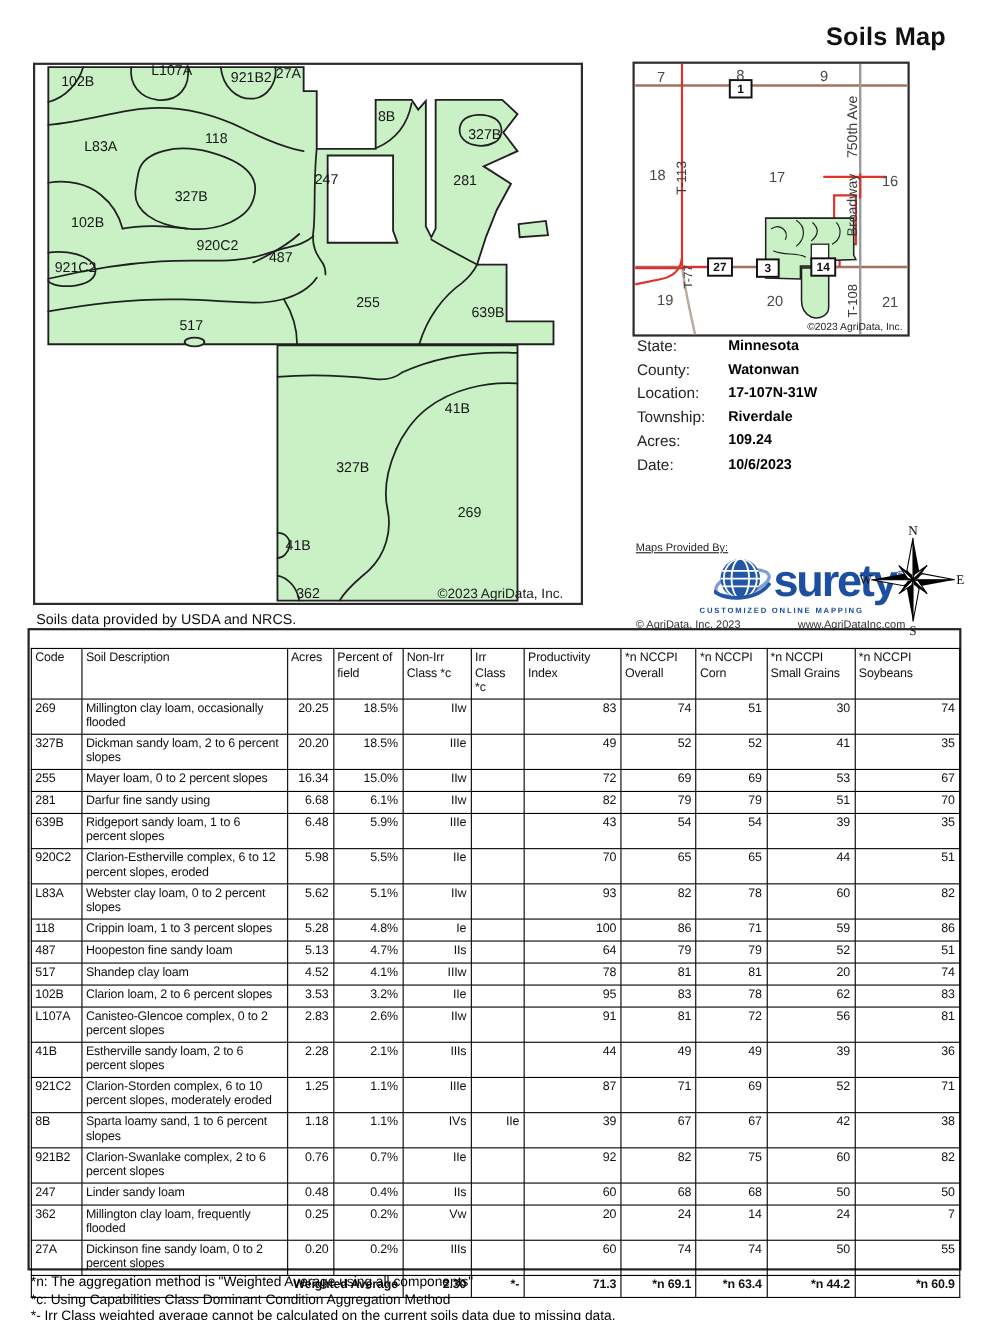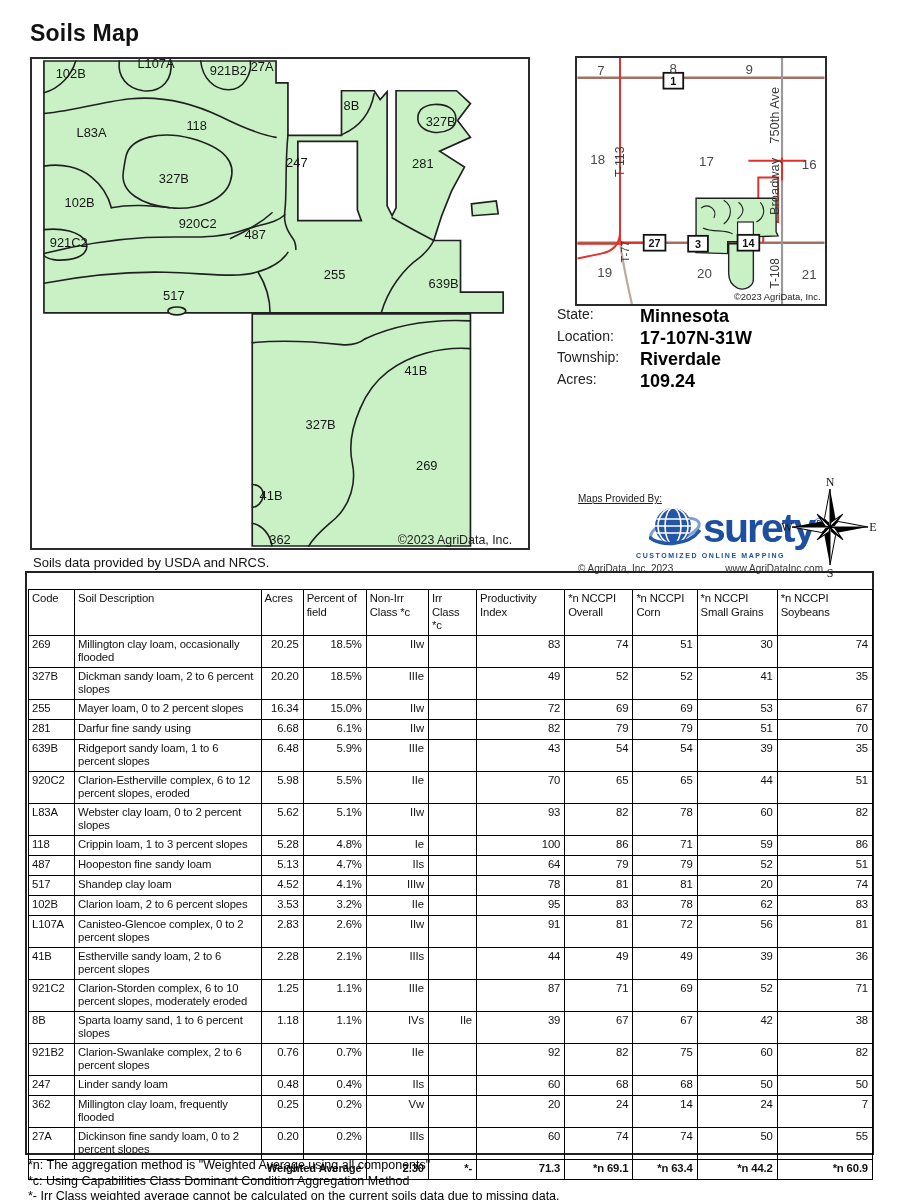--- a/index.html
+++ b/index.html
@@ -1,19 +1,19 @@
 <!DOCTYPE html>
 <html><head>
 <meta charset="utf-8">
 <style>
   html,body{margin:0;padding:0;background:#fff;}
   body{width:901px;height:1200px;position:relative;overflow:hidden;
        font-family:"Liberation Sans","DejaVu Sans",sans-serif;color:#111;}
   .abs{position:absolute;}
-  #page-title{left:30px;top:20px;width:830px;text-align:left;
+  #page-title{left:30px;top:20px;width:830px;text-align:right;
       font-size:23px;font-weight:bold;letter-spacing:.2px;}
   
   #soil-map-panel{left:30px;top:57px;width:500px;height:493px;border:2px solid #2b2b2b;
       box-sizing:border-box;background:#fff;overflow:hidden;}
   #locator-panel{left:575px;top:56px;width:252px;height:250px;border:2px solid #2b2b2b;
       box-sizing:border-box;background:#fff;overflow:hidden;}
   svg{display:block;}
   .soil-line{fill:none;stroke:#202020;stroke-width:1.6;stroke-linecap:round;}
   .soil-shape{fill:#c9f1c5;stroke:#202020;stroke-width:1.7;}
   .soil-label{font-family:"Liberation Sans",sans-serif;font-size:13px;fill:#161616;}
@@ -23,24 +23,24 @@
   .rd-gray{stroke:#9a9a9a;stroke-width:2.2;fill:none;}
   .rd-tan{stroke:#b9a99e;stroke-width:2.2;fill:none;}
   .rd-red{stroke:#e0312a;stroke-width:2;fill:none;}
   .sec-num{font-size:13.5px;fill:#4a4a4a;}
   .road-label{fill:#3a3a3a;}
   .shield{fill:#fff;stroke:#111;stroke-width:1.8;}
   .shield-num{font-size:11px;font-weight:bold;fill:#111;text-anchor:middle;}
   .loc-copy{font-size:9.5px;fill:#222;}
   
   #map-caption{left:33px;top:555px;font-size:13px;}
-  #info-block{left:557px;top:306px;width:250px;}
+  #info-block{left:579px;top:306px;width:250px;}
   .info-row{height:21.5px;display:flex;font-size:14px;}
   .info-label{width:83px;color:#222;}
-  .info-value{font-weight:bold;color:#000;font-size:18px;}
+  .info-value{font-weight:bold;color:#000;font-size:13px;}
   
   #branding{left:578px;top:493px;width:245px;}
   #maps-provided{font-size:10px;color:#222;margin-bottom:1px;text-decoration:underline;}
   #brand-row{display:flex;align-items:flex-start;justify-content:flex-end;}
   #wordmark{font-size:41px;font-weight:bold;color:#1d4fa1;letter-spacing:-2px;
       line-height:36px;margin-left:2px;}
   #wordmark sup{font-size:12px;letter-spacing:0;}
   #tagline{font-size:7px;font-weight:bold;color:#1d4fa1;letter-spacing:1.6px;margin:1px 0 0 58px;}
   #brand-bottom{display:flex;justify-content:space-between;font-size:10px;color:#333;margin-top:4px;}
   #compass{left:778px;top:475px;}
@@ -194,30 +194,38 @@
 </div>
 
 <div id="map-caption" class="abs">Soils data provided by USDA and NRCS.</div>
 
 <div id="info-block" class="abs">
     <div class="info-row">
       <span class="info-label">State:</span>
       <span class="info-value">Minnesota</span>
     </div>
     <div class="info-row">
+      <span class="info-label">County:</span>
+      <span class="info-value">Watonwan</span>
+    </div>
+    <div class="info-row">
       <span class="info-label">Location:</span>
       <span class="info-value">17-107N-31W</span>
     </div>
     <div class="info-row">
       <span class="info-label">Township:</span>
       <span class="info-value">Riverdale</span>
     </div>
     <div class="info-row">
       <span class="info-label">Acres:</span>
       <span class="info-value">109.24</span>
+    </div>
+    <div class="info-row">
+      <span class="info-label">Date:</span>
+      <span class="info-value">10/6/2023</span>
     </div>
   </div>
 
 <div id="branding" class="abs">
   <div id="maps-provided">Maps Provided By:</div>
   <div id="brand-row">
     <svg width="52" height="46" viewBox="0 0 52 46">
       <defs>
           <clipPath id="gclip">
             <circle cx="24" cy="21" r="18"></circle>

